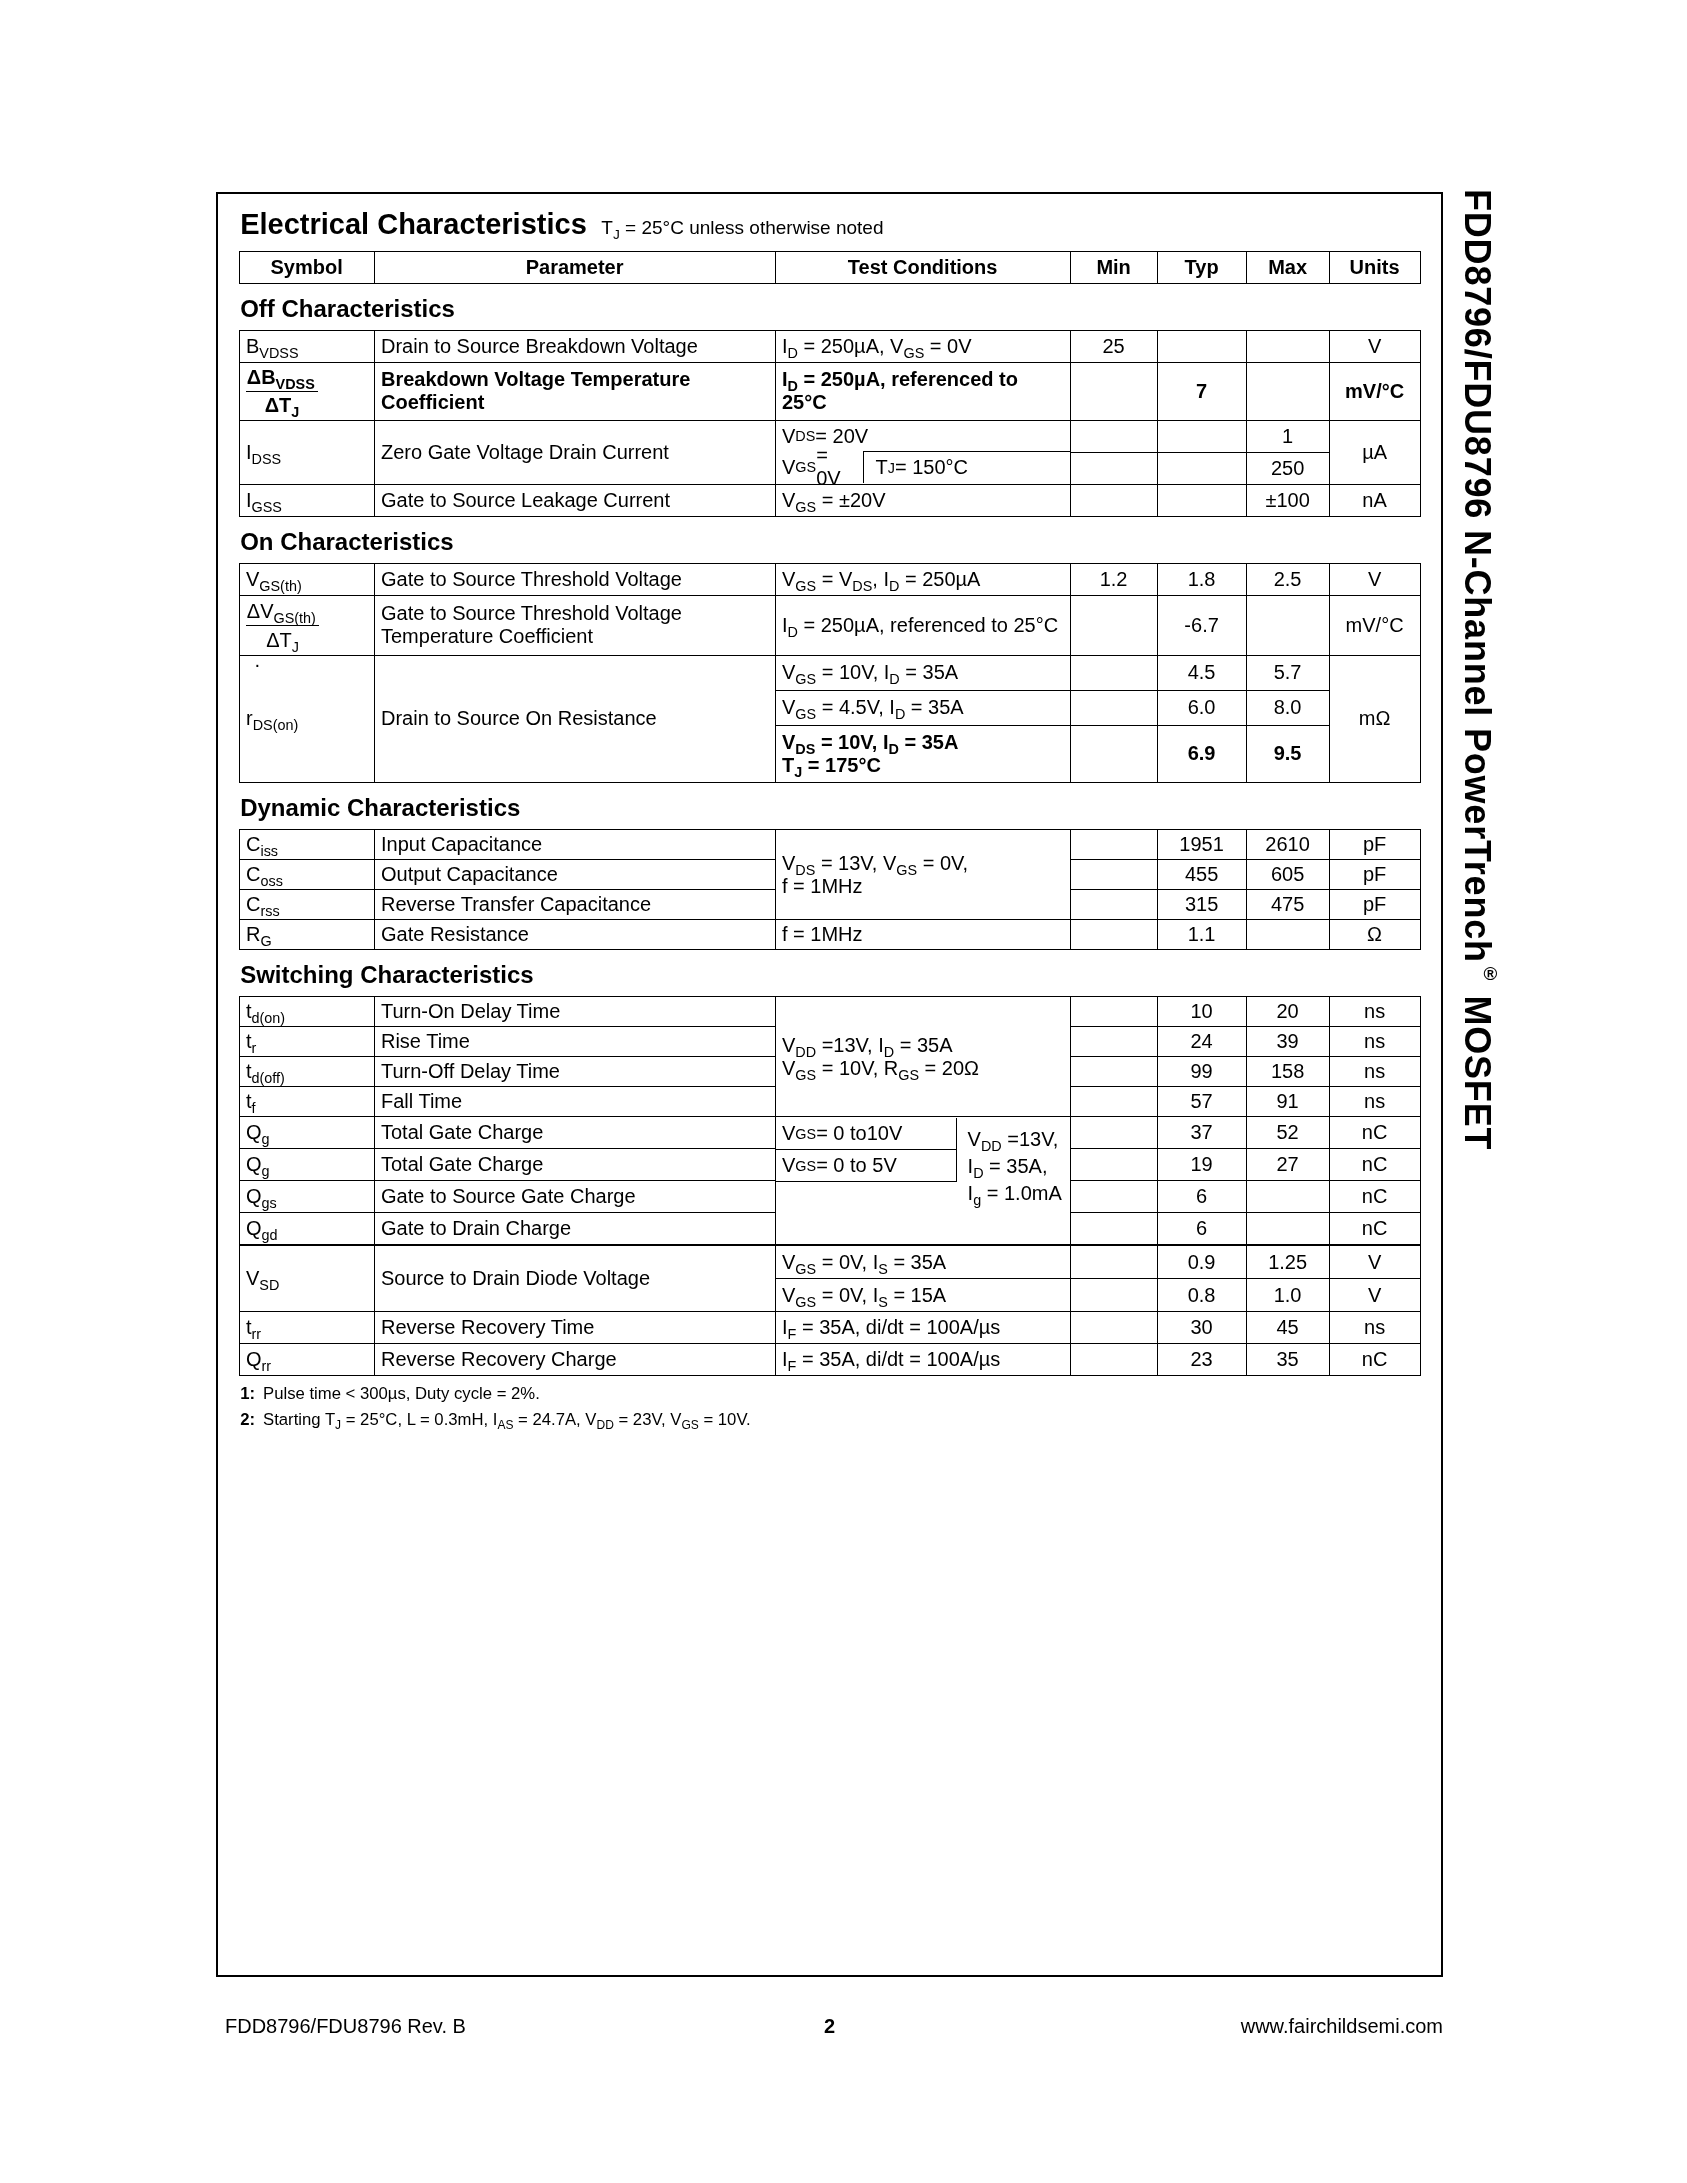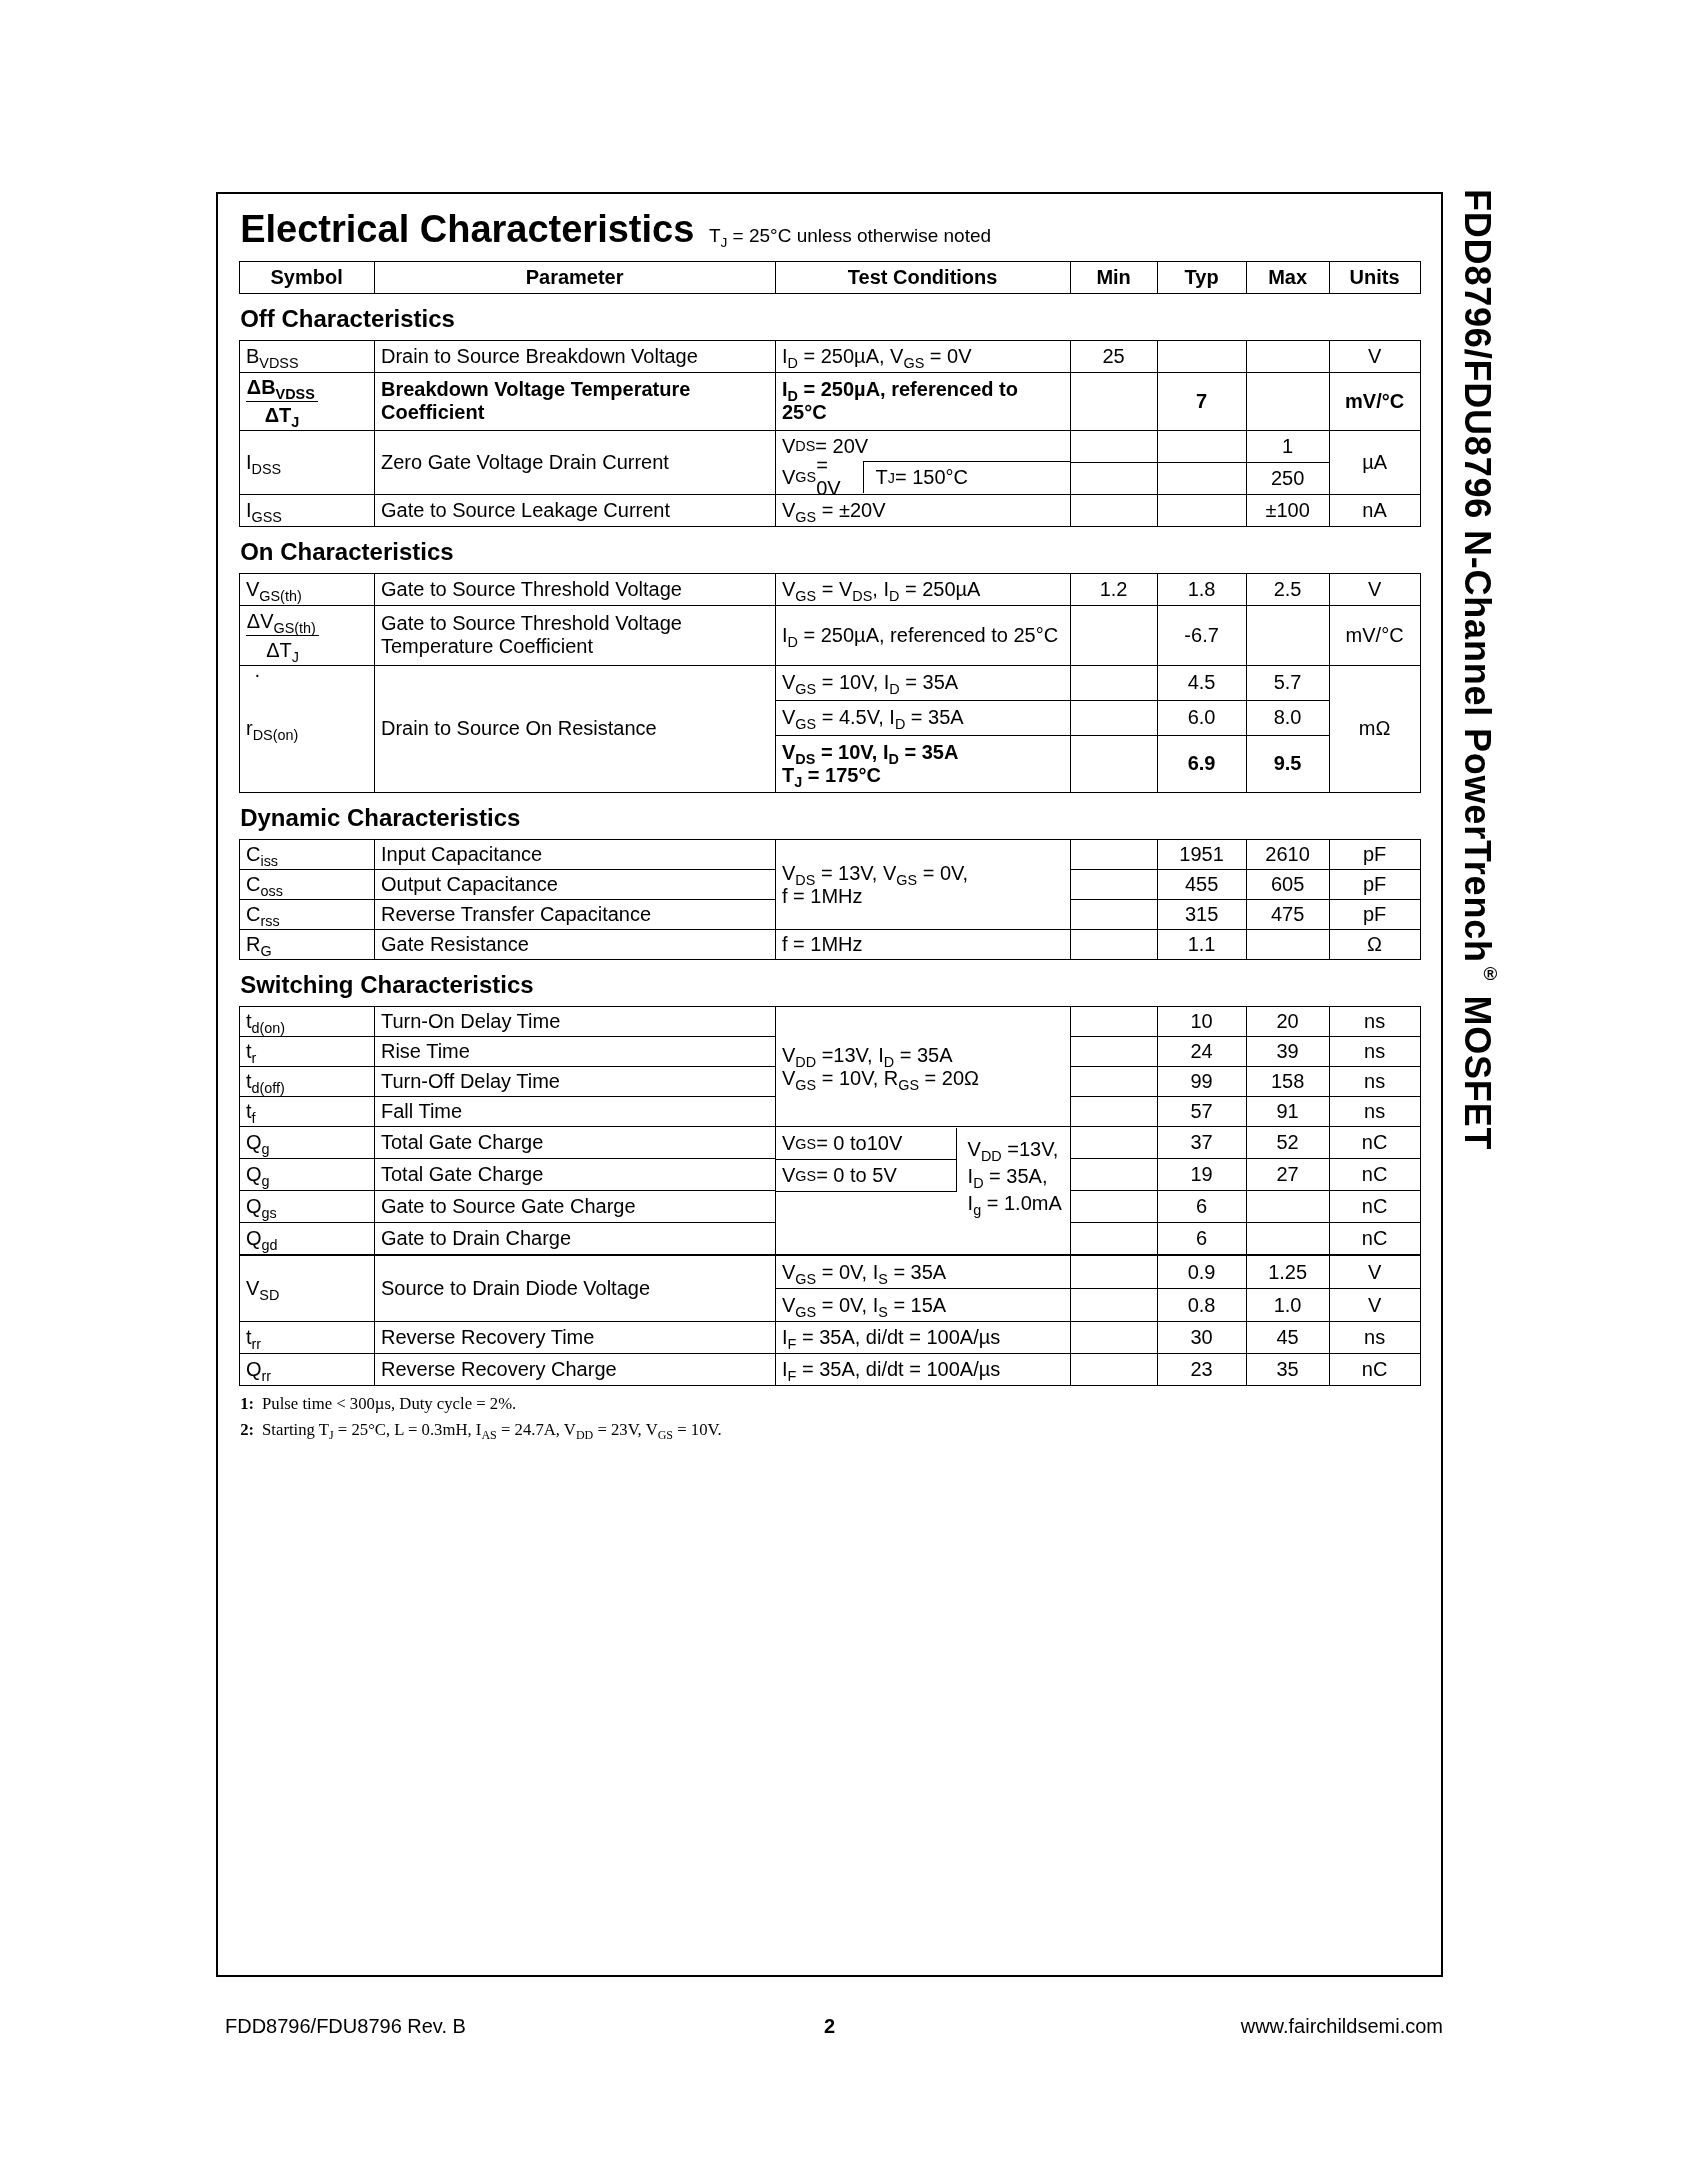--- a/index.html
+++ b/index.html
@@ -5,21 +5,21 @@
   html,body { margin:0; padding:0; background:#e8e8e8; }
   .page {
     position:relative; width:1687px; height:2183px; background:#ffffff;
     font-family:"Liberation Sans", sans-serif; color:#000; overflow:hidden;
   }
   .frame {
     position:absolute; left:216px; top:192px; width:1227px; height:1785px;
     border:2.4px solid #000; box-sizing:border-box; padding:12.7px 20.6px;
   }
   .ec-header { margin:1.6px 0 9.5px 1.6px; white-space:nowrap; }
-  .ec-title { font-size:38px; font-weight:bold;margin-top:25px; }
+  .ec-title { font-size:29px; font-weight:bold;margin-top:25px; }
   .ec-sub { font-size:19px; margin-left:11px; }
   table.tbl { border-collapse:collapse; table-layout:fixed; width:1181px; font-size:20px; }
   .tbl th, .tbl td { border:1.6px solid #000; padding:2.4px 6.4px; vertical-align:middle; box-sizing:border-box; }
   .tbl th { font-weight:bold; text-align:center; height:32px; padding:2.4px 3.2px; }
   td.sym, td.par, td.cnd { text-align:left; }
   td.val, td.unit { text-align:center; }
   tr.h38 { height:30px; } tr.h40 { height:32px; } tr.h42 { height:33px; }
   tr.h44 { height:35px; } tr.h72 { height:57px;font-weight:bold; } tr.h76 { height:60px; }
   .sec-title { font-size:24px; font-weight:bold; margin:11px 0 7.1px 1.6px; }
   sub { font-size:0.72em; line-height:0; }
@@ -42,21 +42,21 @@
   td.q-cond { padding:0; position:relative; }
   .q-wrap { position:relative; height:125px; }
   .qbox { position:absolute; left:0; width:181px; height:32px; box-sizing:border-box;
           border-right:1.6px solid #000; border-bottom:1.6px solid #000;
           display:flex; align-items:center; padding-left:6.4px; }
   .qbox1 { top:0; } .qbox2 { top:32px; }
   .qshared { position:absolute; left:192px; top:8px; line-height:1.35; }
   
   .notes { font-size:16.7px; margin-top:8px; margin-left:1.6px; }
   .notes-title { font-weight:bold; font-size:17.5px; }
-  .note-line { margin-top:6px;font-family:Liberation Serif, serif; }
+  .note-line { margin-top:6px; }
   .note-num { font-weight:bold; margin-right:8px; }
   
   .side-title {
     position:absolute; left:1456px; top:189px; writing-mode:vertical-rl;
     font-size:36px; font-weight:bold; white-space:nowrap; letter-spacing:0.8px;
   }
   .side-title sup { font-size:0.52em; }
   
   .footer { position:absolute; left:216px; top:2015px; width:1227px; font-size:20px; }
   .f-left { position:absolute; left:9px; }

